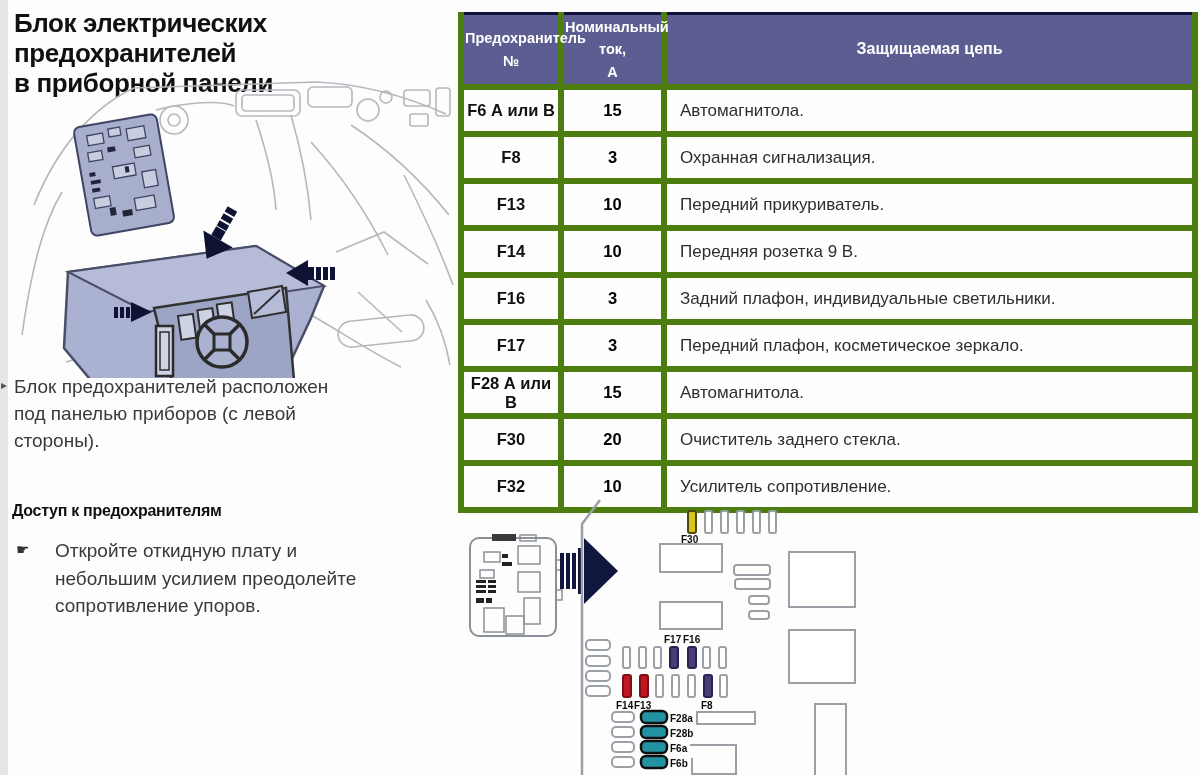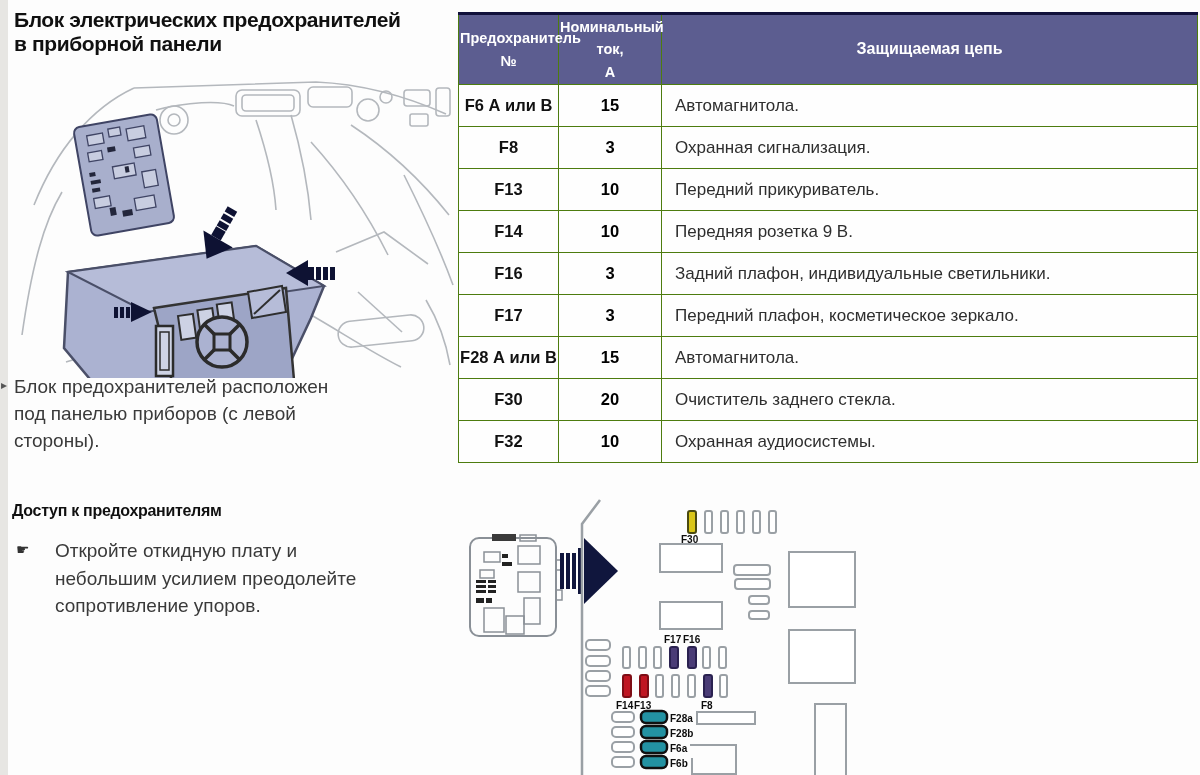--- a/index.html
+++ b/index.html
@@ -7,21 +7,21 @@
     position:relative;width:1200px;height:775px;overflow:hidden;
     background:#fdfdfd;
     font-family:"Liberation Sans", sans-serif;
     color:#1a1a1a;
   }
   .edge-strip{position:absolute;left:0;top:0;width:8px;height:775px;background:#e7e6e3;}
 
   
   .doc-title{
     position:absolute;left:14px;top:8px;width:440px;
-    font-size:21px;font-weight:bold;letter-spacing:-0.4px;line-height:1.16;color:#101010;
+    font-size:26px;font-weight:bold;letter-spacing:-0.4px;line-height:1.16;color:#101010;
   }
   .note-marker{
     position:absolute;left:1px;top:378px;font-size:12px;color:#555;
     font-family:"DejaVu Sans", sans-serif;
   }
   .note-text{
     position:absolute;left:14px;top:374px;width:350px;
     font-size:19px;line-height:1.42;color:#3a3a3a;
   }
   .access-heading{
@@ -37,21 +37,21 @@
     font-size:19px;line-height:1.45;color:#3a3a3a;
   }
 
   
   table.fuses{
     position:absolute;left:458px;top:12px;width:740px;
     border-collapse:collapse;table-layout:fixed;
     background:#ffffff;
   }
   table.fuses th, table.fuses td{
-    border:1px solid #4d7c0f;
+    border:6px solid #4d7c0f;
   }
   table.fuses thead th{
     background:#5c5d90;color:#ffffff;font-weight:bold;font-size:14.5px;
     height:64px;text-align:center;vertical-align:middle;line-height:1.55;
     border-top:3px solid #10103a;
   }
   table.fuses thead th.col-circuit{font-size:16px;margin-left:45px;}
   table.fuses td{height:39px;vertical-align:middle;background:#fefefe;}
   td.c-fuse{font-weight:bold;font-size:16.5px;text-align:center;color:#111;}
   td.c-amps{font-weight:bold;font-size:16.5px;text-align:center;color:#000000;}
@@ -230,21 +230,21 @@
           <td class="c-circ">Автомагнитола.</td>
         </tr>
       <tr>
           <td class="c-fuse">F30</td>
           <td class="c-amps">20</td>
           <td class="c-circ">Очиститель заднего стекла.</td>
         </tr>
       <tr>
           <td class="c-fuse">F32</td>
           <td class="c-amps">10</td>
-          <td class="c-circ">Охранная аудиосистемы.</td>
+          <td class="c-circ">Усилитель сопротивление.</td>
         </tr>
     </tbody>
   </table>
 
   <svg style="position:absolute;left:460px;top:490px;" width="740" height="285" viewBox="0 0 740 285">
 
     <g>
       <rect x="10" y="48" width="86" height="98" rx="9" fill="#fdfdfd" stroke="#8a9097" stroke-width="2"></rect>
       <rect x="32" y="44" width="24" height="7" fill="#3a3a3a"></rect>
       <rect x="60" y="45" width="16" height="6" fill="none" stroke="#8a9097" stroke-width="1.5"></rect>

